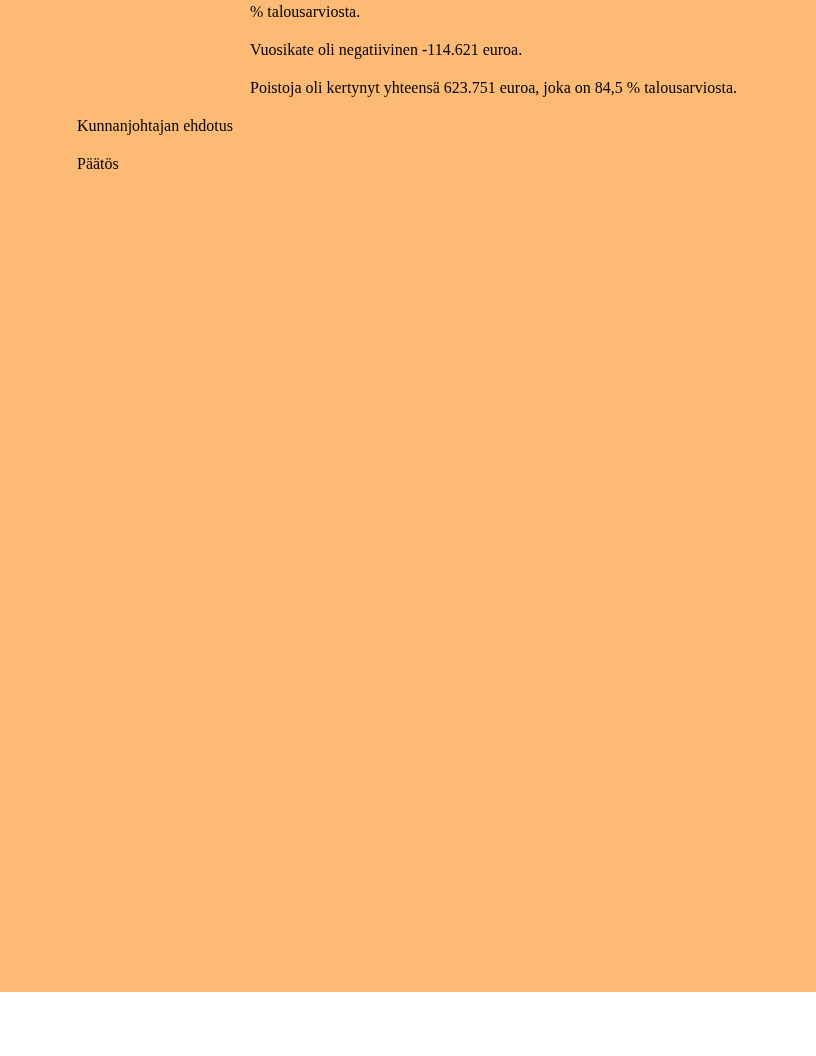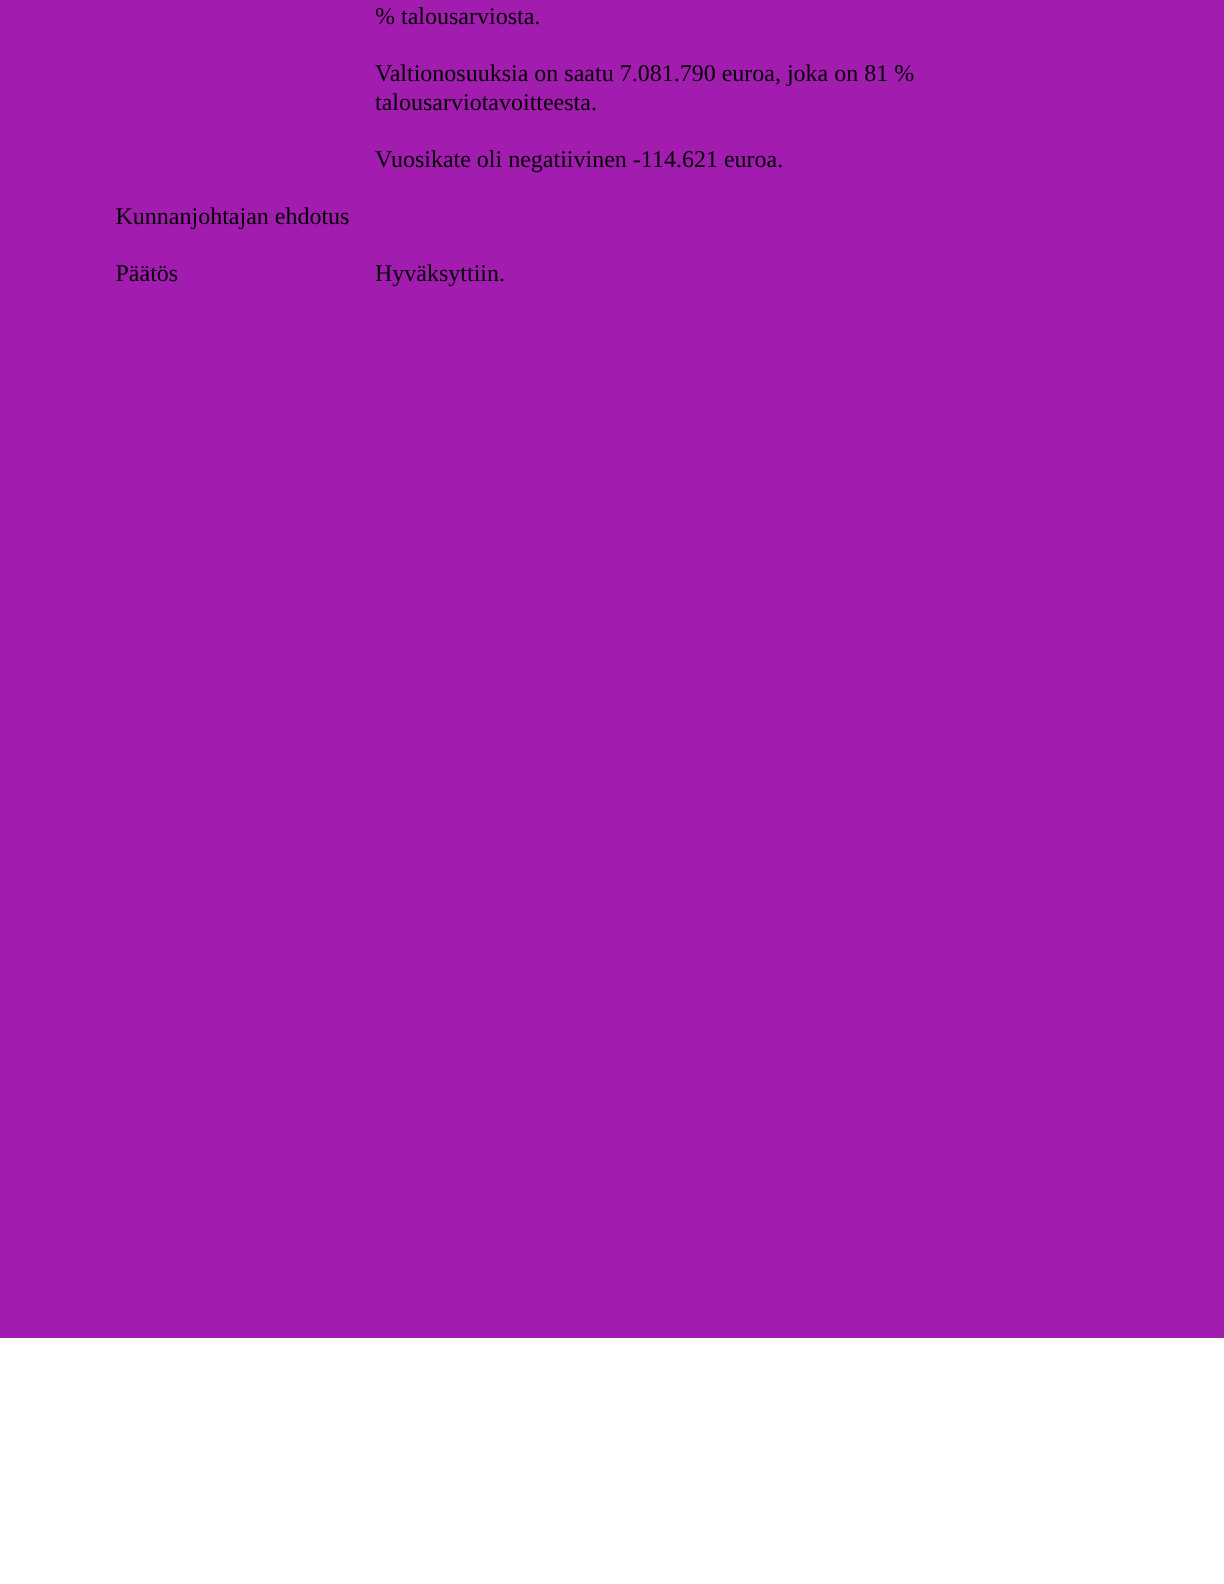--- a/index.html
+++ b/index.html
@@ -3,22 +3,22 @@
 <meta charset="utf-8">
 <style>
   html, body {
     margin: 0;
     padding: 0;
     background: #ffffff;
   }
   .page {
     position: relative;
     width: 816px;
-    height: 892px;
-    background: #a21caf;
+    height: 992px;
+    background: #fdba74;
     color: #000000;
     font-family: "Liberation Serif", "DejaVu Serif", serif;
     font-size: 16px;
     line-height: 19px;
     box-sizing: border-box;
     padding: 2px 0 0 77px;
     overflow: hidden;
   }
   .row {
     display: flex;
@@ -40,36 +40,34 @@
 </head>
 <body>
 
 <div class="page">
 
   <div class="row">
     <div class="row-label"></div>
     <div class="row-text">% talousarviosta.</div>
   </div>
 
-  <div class="row">
-    <div class="row-label"></div>
-    <div class="row-text">Valtionosuuksia on saatu 7.081.790 euroa, joka on 81 %
-talousarviotavoitteesta.</div>
-  </div>
 
 
   <div class="row">
     <div class="row-label"></div>
     <div class="row-text">Vuosikate oli negatiivinen -114.621 euroa.</div>
   </div>
 
+  <div class="row">
+    <div class="row-label"></div>
+    <div class="row-text">Poistoja oli kertynyt yhteensä 623.751 euroa, joka on 84,5 % talousarviosta.</div>
+  </div>
 
 
   <div class="row">
     <div class="row-label">Kunnanjohtajan ehdotus</div>
   </div>
 
   <div class="row">
     <div class="row-label">Päätös</div>
-    <div class="row-text">Hyväksyttiin.</div>
   </div>
 
 </div>
 
 </body></html>

